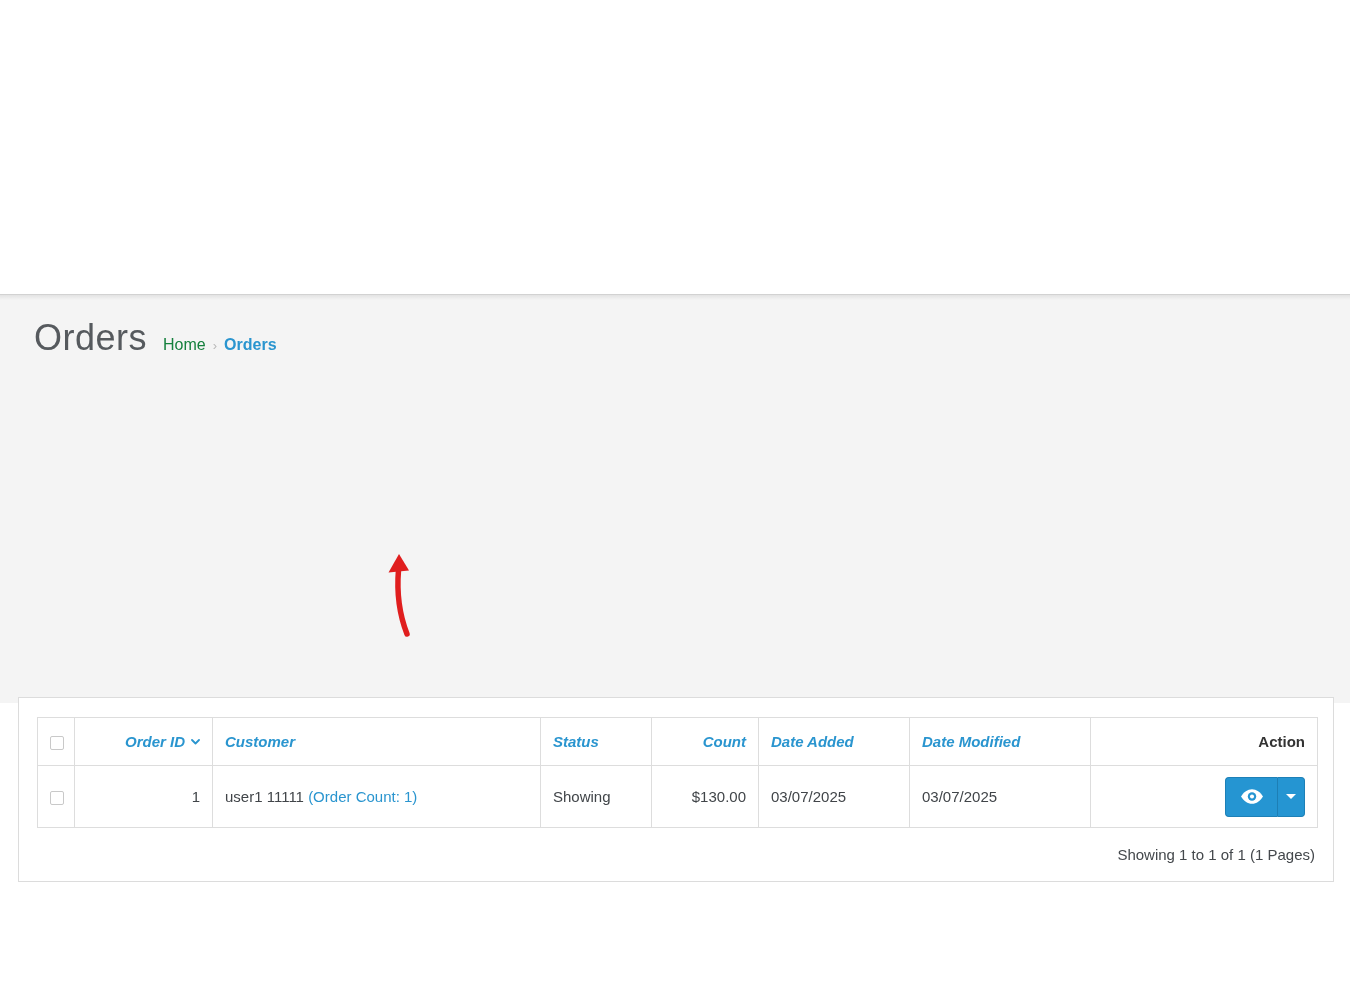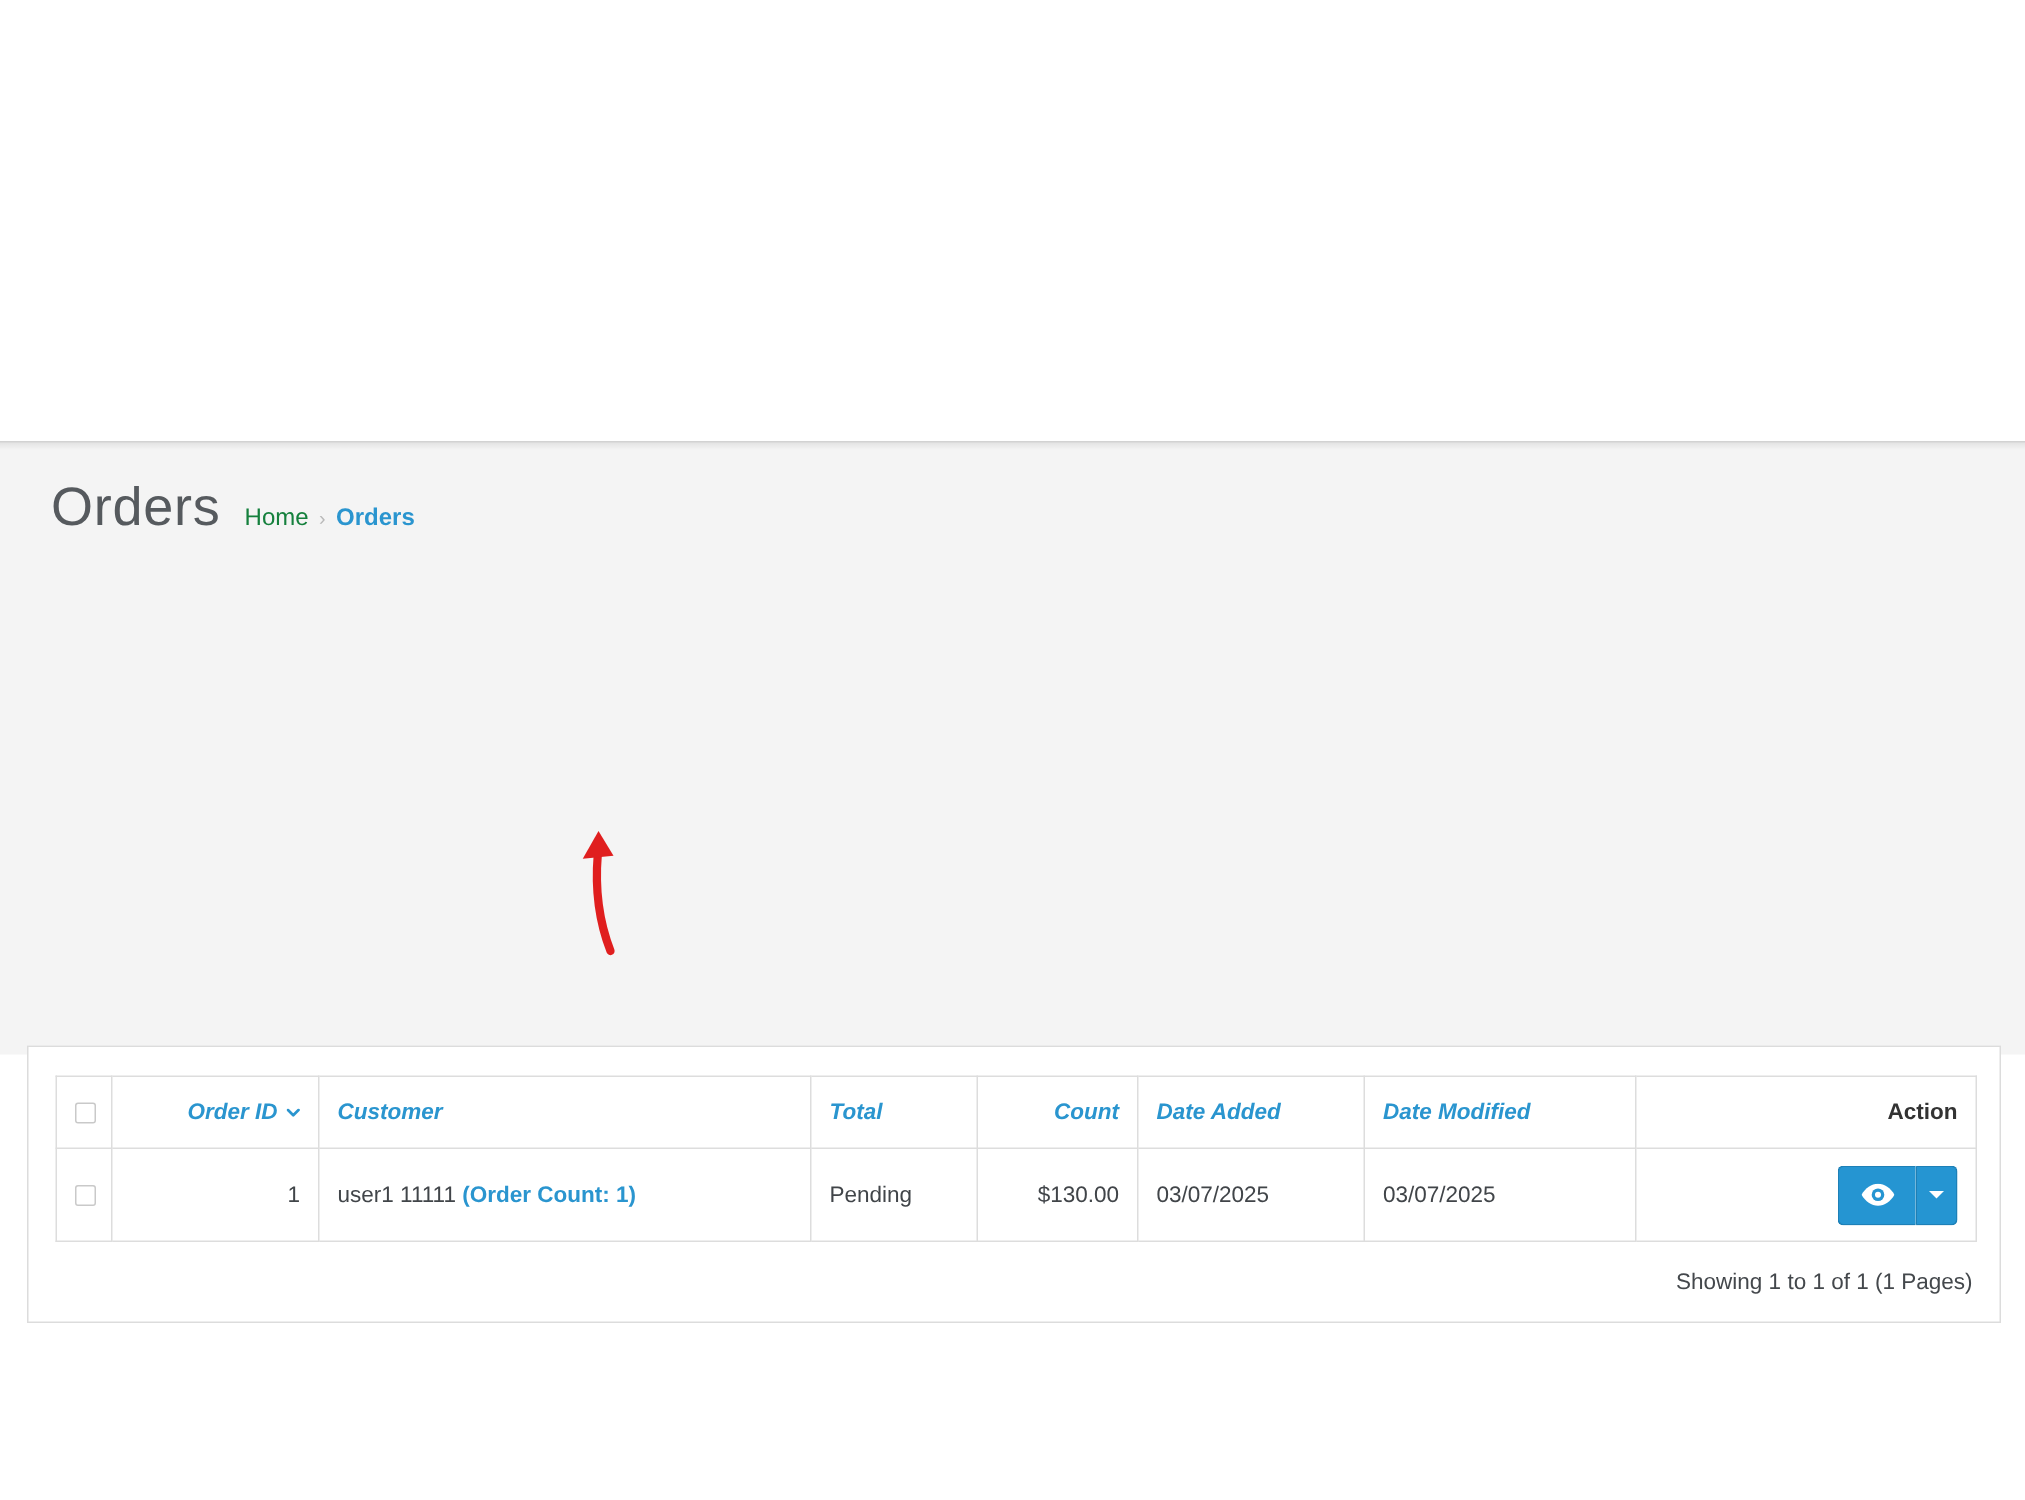--- a/index.html
+++ b/index.html
@@ -102,21 +102,21 @@
     appearance: none;
     background: #fff;
     border-radius: 2px;
     cursor: pointer;
     display: inline-block;
     vertical-align: middle;
   }
 
   .order-count-link {
     color: #2a95cf;
-    font-weight: 700;
+    font-weight: 400;
     text-decoration: none;
     cursor: pointer;
   }
 
   
   .btn-group {
     display: inline-flex;
     vertical-align: middle;
   }
   .btn-view {
@@ -201,21 +201,21 @@
                   <span>Order ID</span>
                   <svg width="9" height="6" viewBox="0 0 9 6">
                     <polyline points="1,1 4.5,4.5 8,1" fill="none" stroke="#2a95cf" stroke-width="1.8" stroke-linecap="round" stroke-linejoin="round"></polyline>
                   </svg>
                 </a>
             </th>
             <th>
               <a>Customer</a>
             </th>
             <th>
-              <a>Total</a>
+              <a>Status</a>
             </th>
             <th class="col-right">
               <a>Count</a>
             </th>
             <th>
               <a>Date Added</a>
             </th>
             <th>
               <a>Date Modified</a>
             </th>
@@ -225,21 +225,21 @@
         <tbody>
           <tr>
             <td style="text-align:center;">
               <input type="checkbox" class="checkbox" style="">
             </td>
             <td class="col-right">1</td>
             <td>
               <span>user1 11111</span>
               <a class="order-count-link">(Order Count: 1)</a>
             </td>
-            <td>Pending</td>
+            <td>Showing</td>
             <td class="col-right">$130.00</td>
             <td>03/07/2025</td>
             <td>03/07/2025</td>
             <td class="col-right">
               <span class="btn-group">
                 <button class="btn-view">
                   <svg width="22" height="15" viewBox="0 0 24 16">
                     <path d="M12 0C7.2 0 2.9 3.1 0 8c2.9 4.9 7.2 8 12 8s9.1-3.1 12-8C21.1 3.1 16.8 0 12 0z" fill="#ffffff"></path>
                     <circle cx="12" cy="8" r="4.6" fill="#2595d2"></circle>
                     <circle cx="12" cy="8" r="2.2" fill="#ffffff"></circle>

